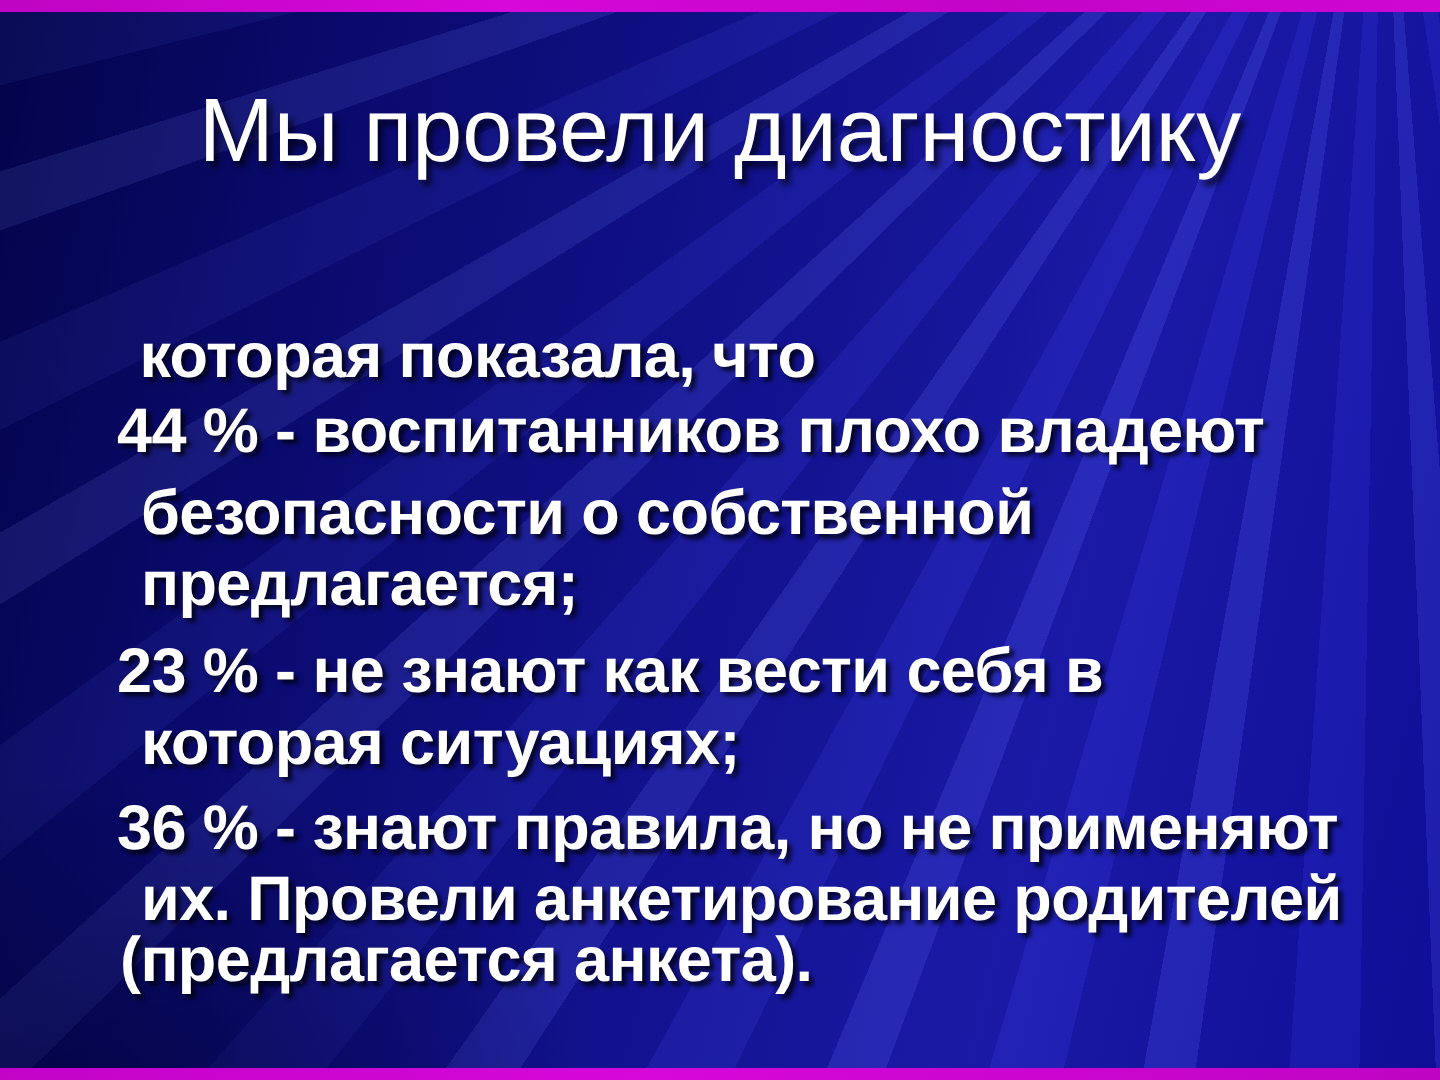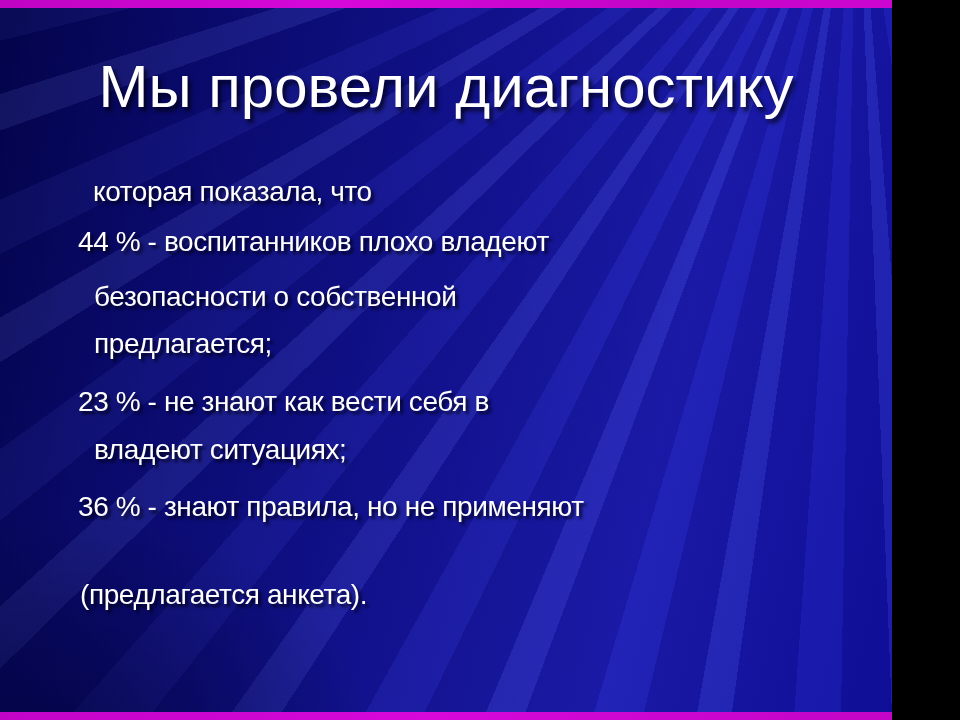--- a/index.html
+++ b/index.html
@@ -2,21 +2,21 @@
 <html><head>
 <meta charset="utf-8">
 <style>
   html, body {
     margin: 0;
     padding: 0;
     background: #000;
   }
   .slide {
     position: relative;
-    width: 892px;
+    width: 960px;
     height: 720px;
     overflow: hidden;
     font-family: "Liberation Sans", "DejaVu Sans", sans-serif;
     background:
       radial-gradient(ellipse 60% 55% at 6% 104%, rgba(0,0,42,0.55), rgba(0,0,42,0) 60%),
       repeating-conic-gradient(from 138deg at 96% -24%,
         rgba(150,168,255,0.10) 0deg 2.2deg,
         rgba(6,6,70,0.12) 2.2deg 5.5deg,
         rgba(130,150,255,0.06) 5.5deg 8.5deg,
         rgba(4,4,60,0.10) 8.5deg 12.5deg),
@@ -46,25 +46,26 @@
     text-align: center;
     font-size: 60px;
     font-weight: 400;
     color: #ffffff;
     white-space: nowrap;
     text-shadow: 3px 4px 4px rgba(0,0,15,0.8);
   }
   .line {
     position: absolute;
     color: #ffffff;
-    font-size: 28px;
-    font-weight: 400;
+    font-size: 42px;
+    font-weight: 700;
     letter-spacing: -0.4px;
     white-space: nowrap;
     text-shadow: 3px 3px 3px rgba(0,0,15,0.8);
+    margin-top: 37px;
   }
   .l0 { top: 176px; left: 93px; }
   .l1 { top: 226px; left: 78px; }
   .l2 { top: 281px; left: 94px; }
   .l3 { top: 328px; left: 94px; }
   .l4 { top: 386px; left: 78px; }
   .l5 { top: 434px; left: 94px; }
   .l6 { top: 491px; left: 78px; }
   .l7 { top: 538px; left: 94px; }
   .l8 { top: 579px; left: 80px; }
@@ -75,18 +76,19 @@
 <div class="slide">
   <div class="edge-bar top"></div>
 
   <h1 class="title">Мы провели диагностику</h1>
 
   <div class="line l0">которая показала, что</div>
   <div class="line l1">44 % - воспитанников плохо владеют</div>
   <div class="line l2">безопасности о собственной</div>
   <div class="line l3">предлагается;</div>
   <div class="line l4">23 % - не знают как вести себя в</div>
-  <div class="line l5">владеют ситуациях;</div>
+  <div class="line l5">которая ситуациях;</div>
   <div class="line l6">36 % - знают правила, но не применяют</div>
+  <div class="line l7">их. Провели анкетирование родителей</div>
   <div class="line l8">(предлагается анкета).</div>
 
   <div class="edge-bar bottom"></div>
 </div>
 
 </body></html>

